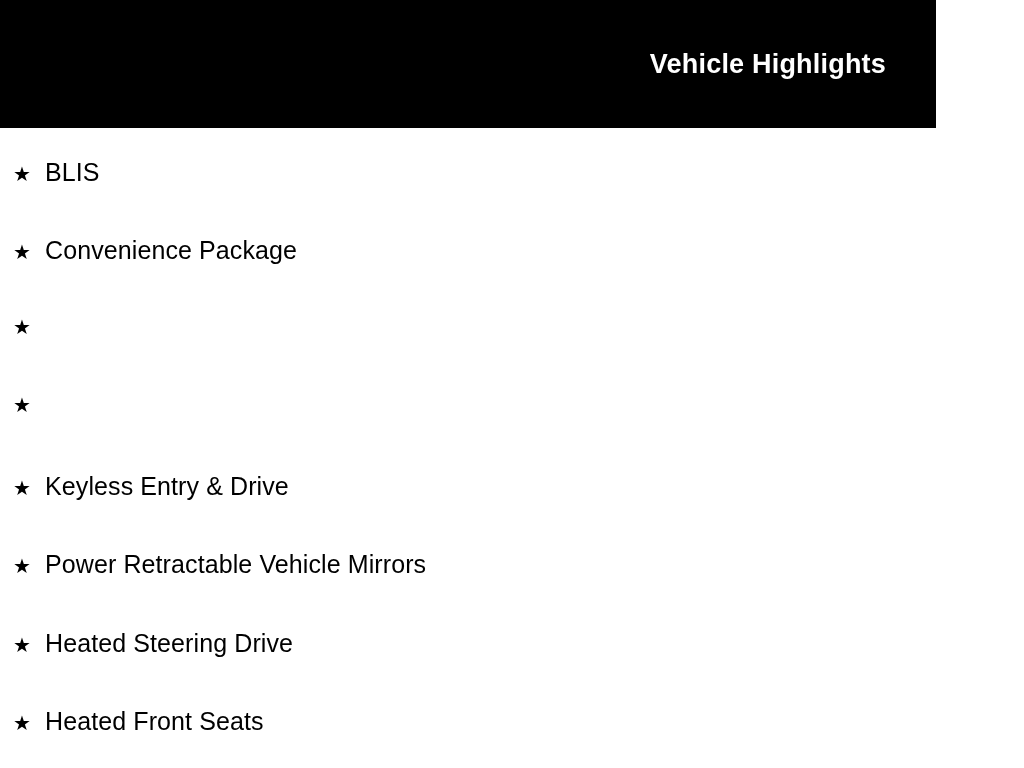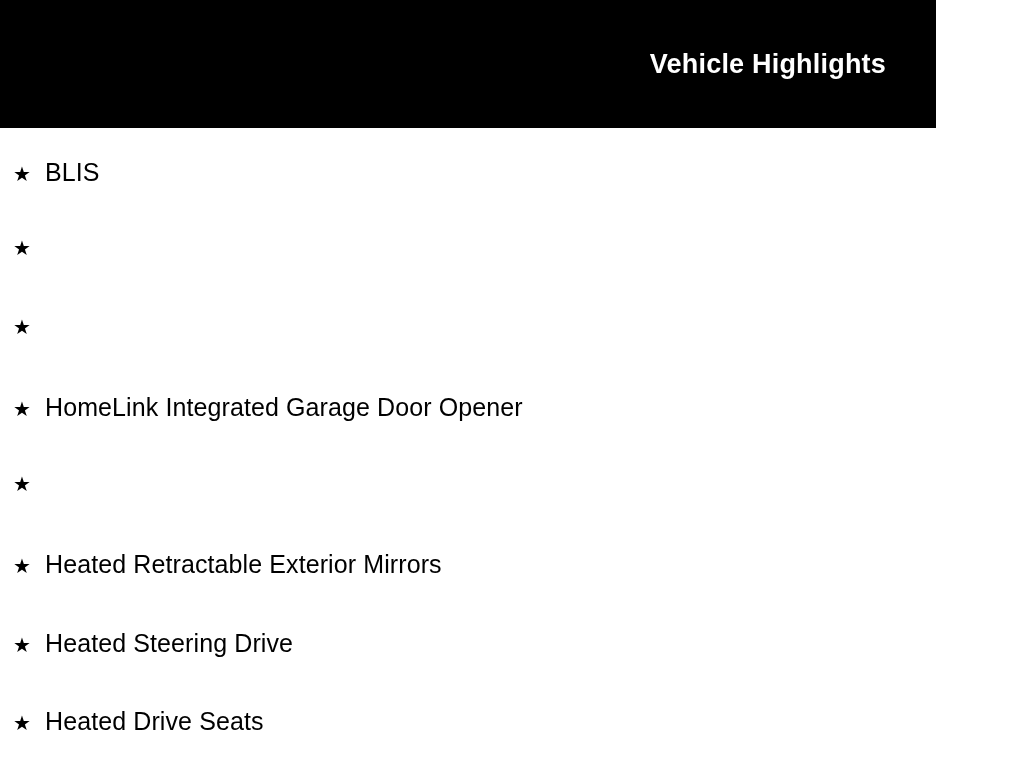--- a/index.html
+++ b/index.html
@@ -78,45 +78,46 @@
 
   <ul class="highlights">
 
     <li class="highlight-row">
       <span class="star-icon">★</span>
       <span class="highlight-label">BLIS</span>
     </li>
 
     <li class="highlight-row">
       <span class="star-icon">★</span>
+      <span class="highlight-label">Convenience Package</span>
     </li>
 
     <li class="highlight-row">
       <span class="star-icon">★</span>
     </li>
 
     <li class="highlight-row">
       <span class="star-icon">★</span>
-      <span class="highlight-label">HomeLink Integrated Garage Door Opener</span>
     </li>
 
     <li class="highlight-row">
       <span class="star-icon">★</span>
+      <span class="highlight-label">Keyless Entry &amp; Drive</span>
     </li>
 
     <li class="highlight-row">
       <span class="star-icon">★</span>
-      <span class="highlight-label">Heated Retractable Exterior Mirrors</span>
+      <span class="highlight-label">Power Retractable Vehicle Mirrors</span>
     </li>
 
     <li class="highlight-row">
       <span class="star-icon">★</span>
       <span class="highlight-label">Heated Steering Drive</span>
     </li>
 
     <li class="highlight-row">
       <span class="star-icon">★</span>
-      <span class="highlight-label">Heated Drive Seats</span>
+      <span class="highlight-label">Heated Front Seats</span>
     </li>
 
   </ul>
 
 </div>
 
 </body></html>

